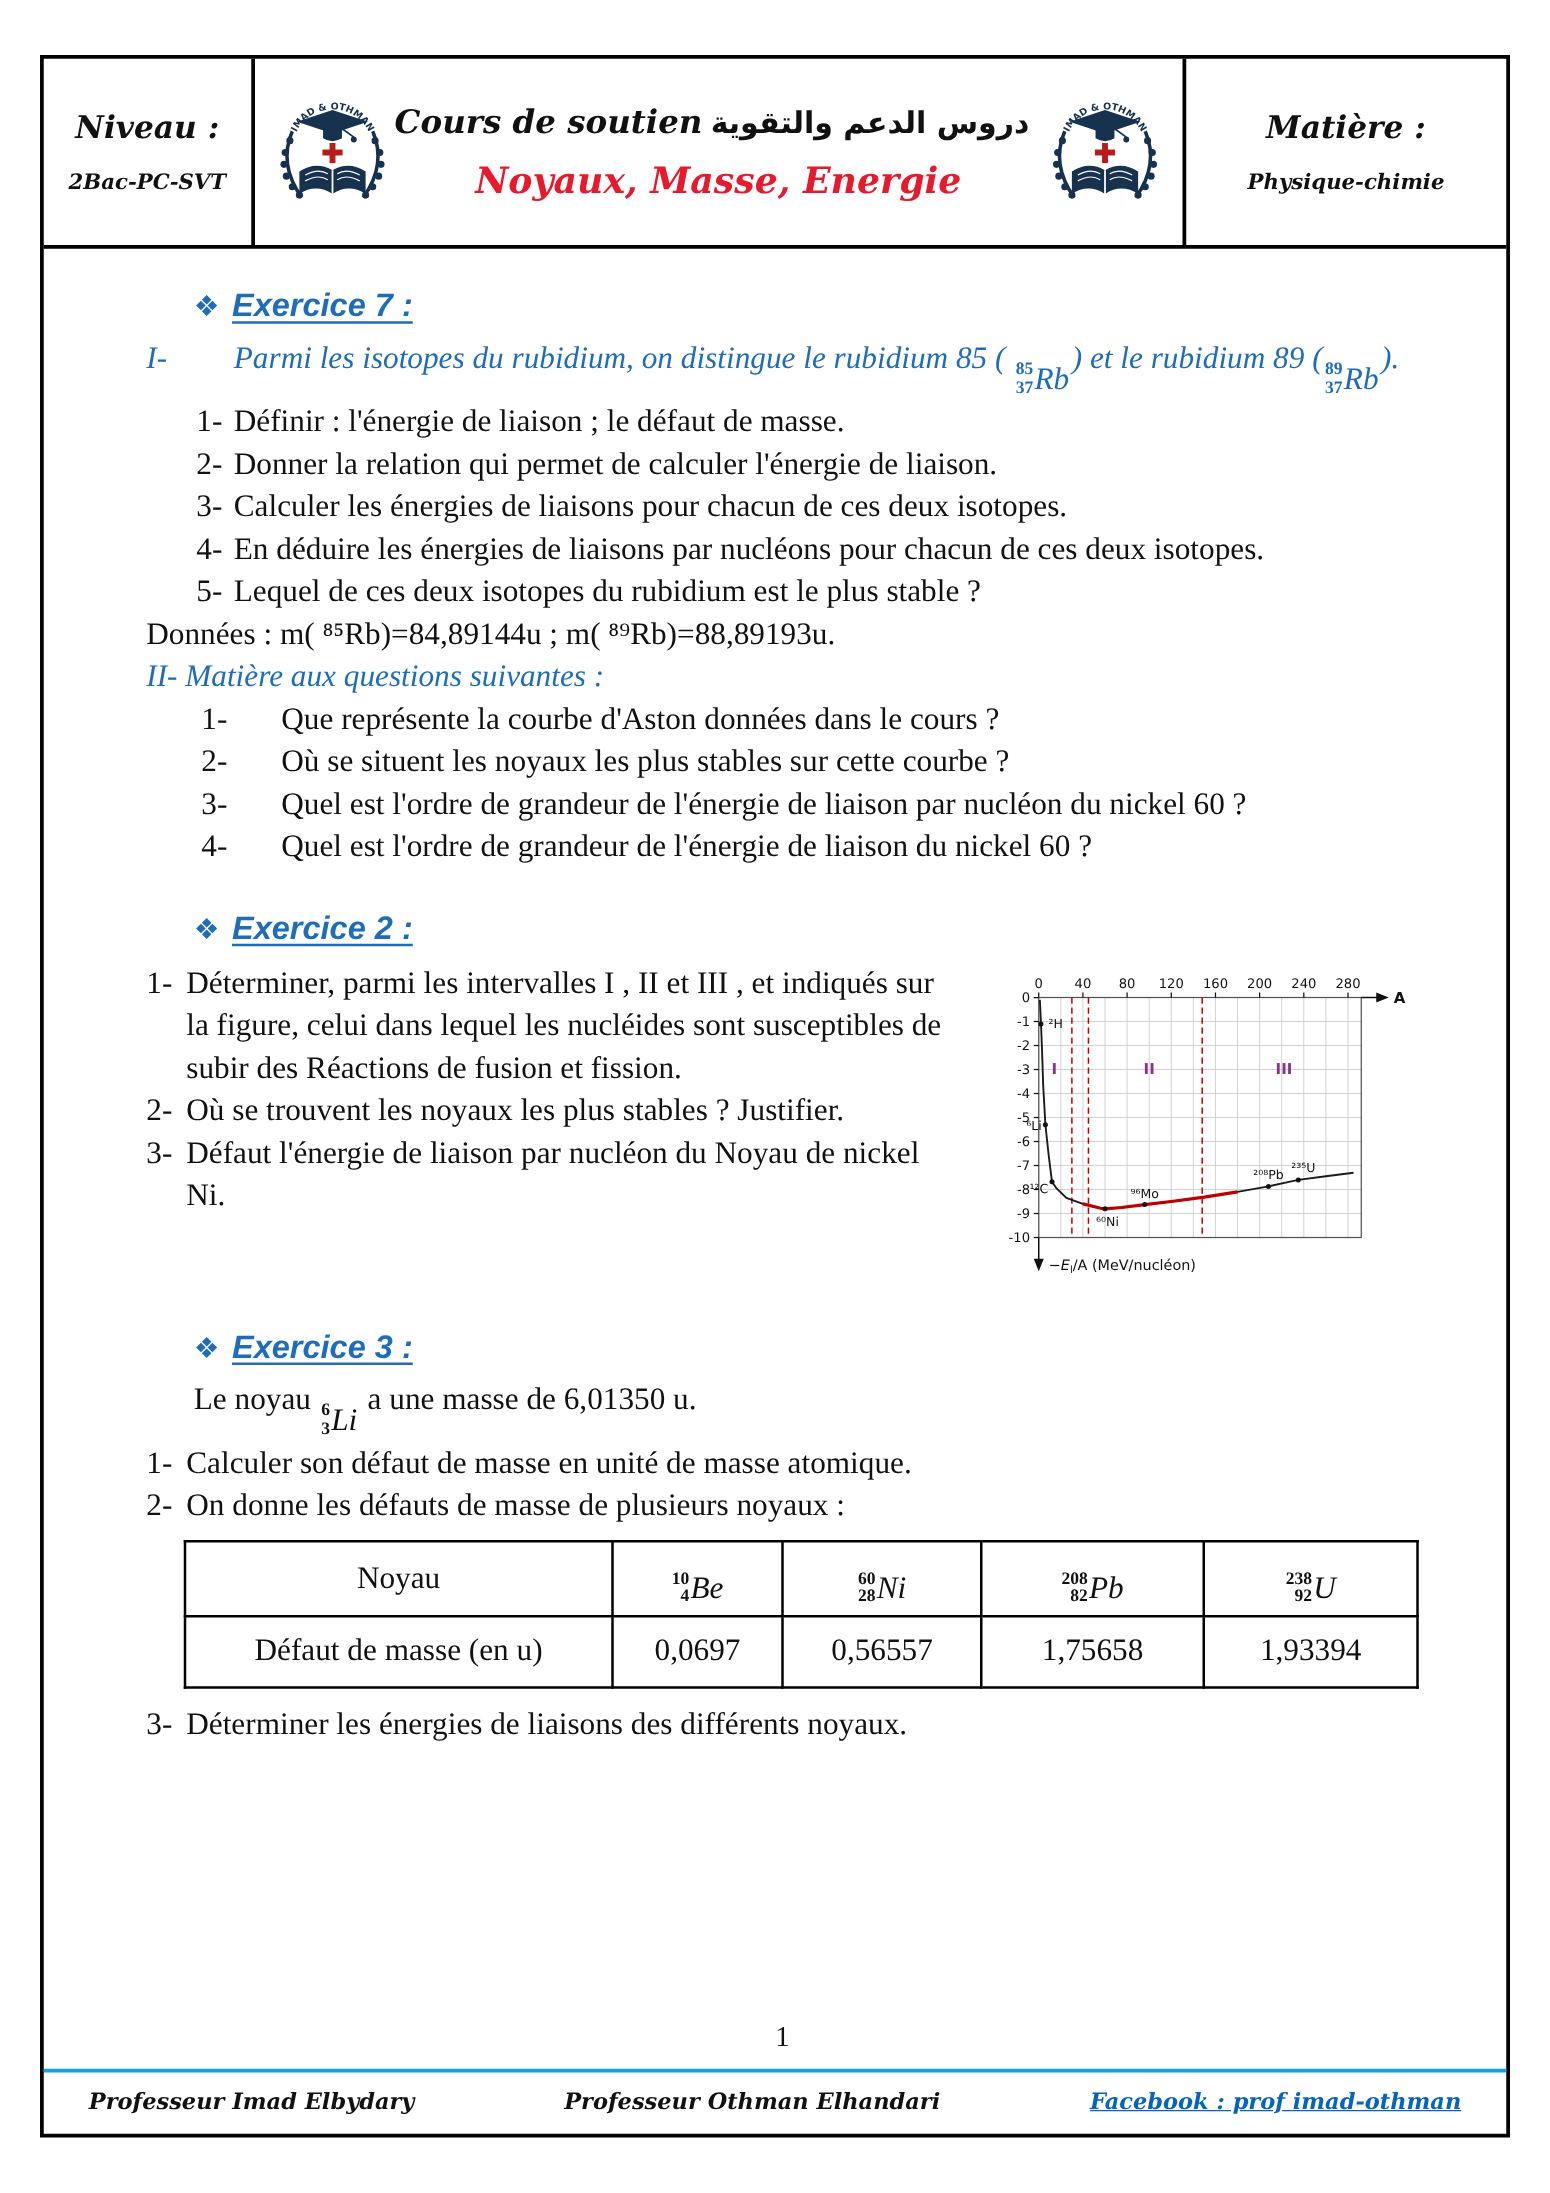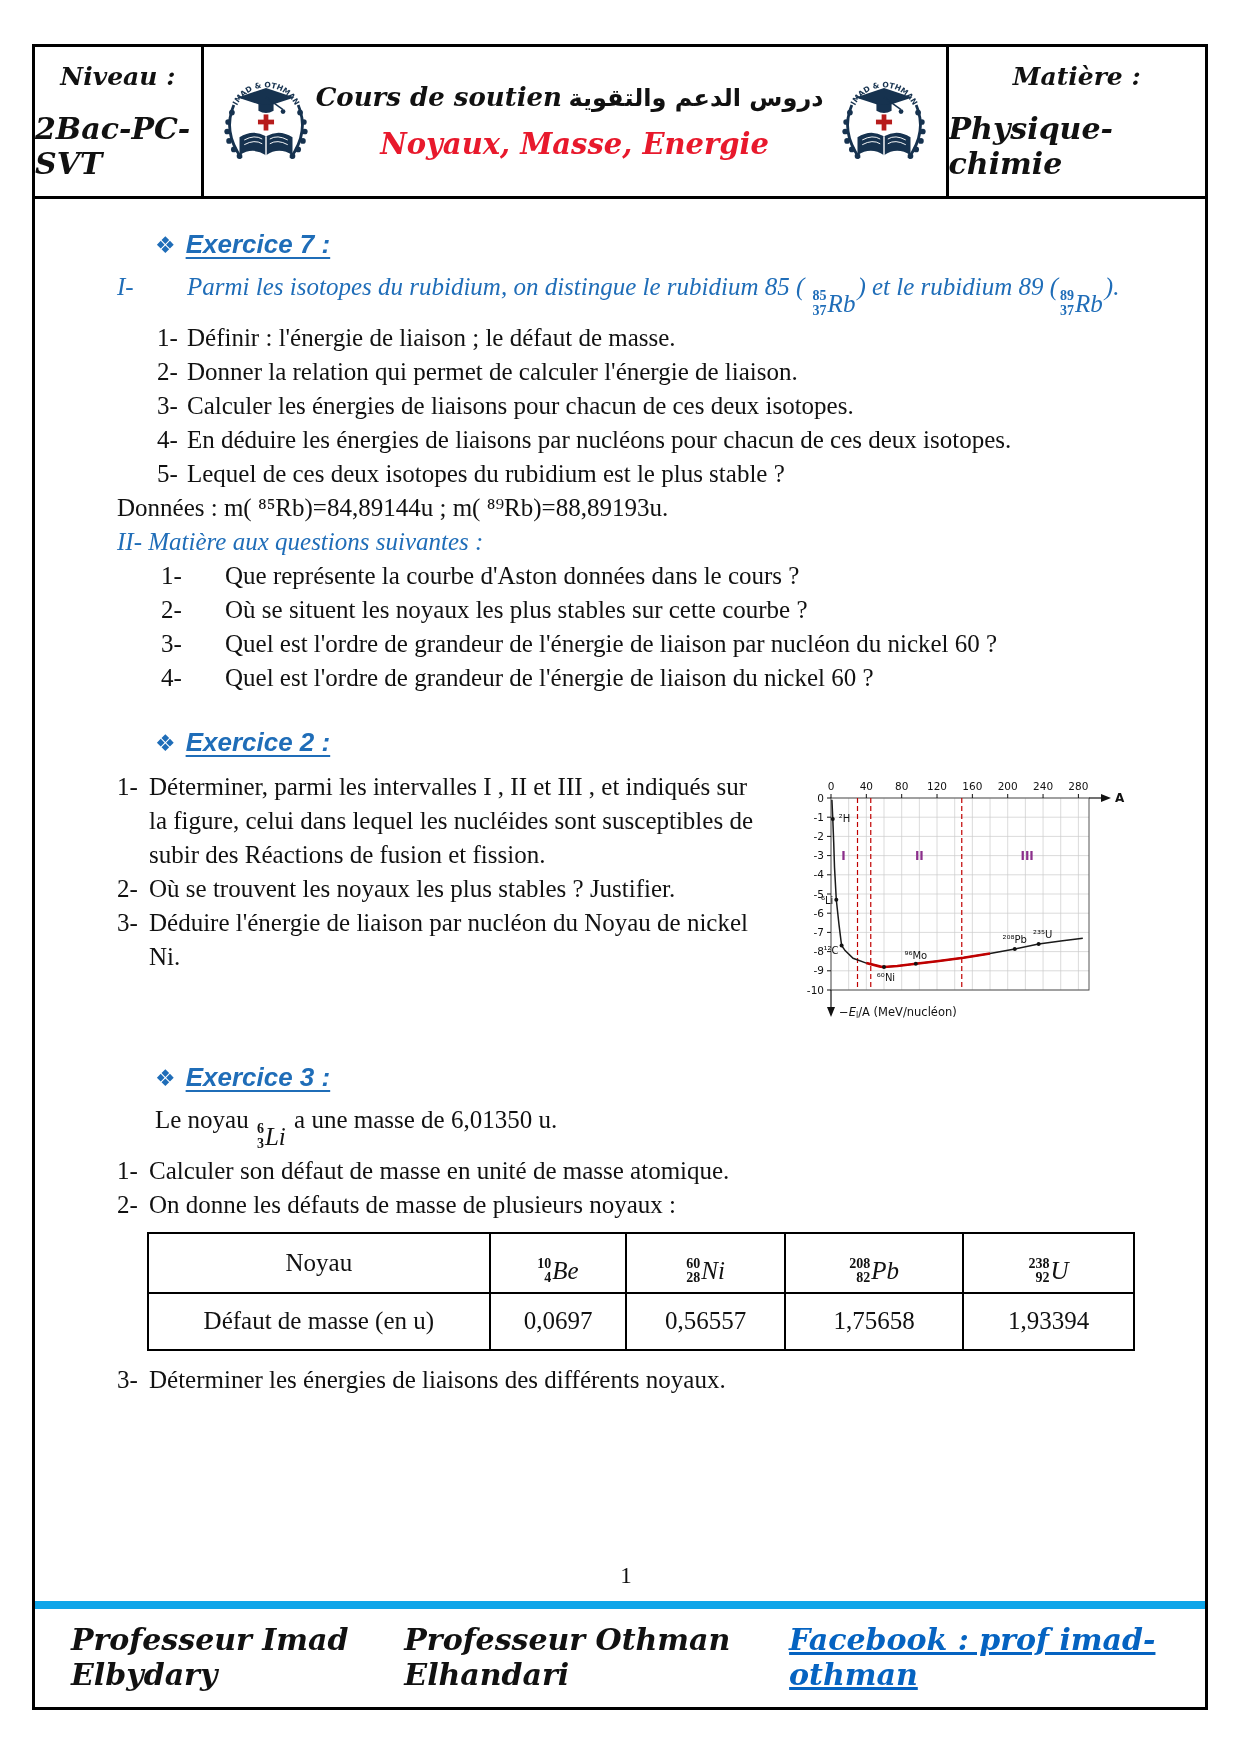--- a/index.html
+++ b/index.html
@@ -13,21 +13,21 @@
   .frame { border:3px solid #000; height:1666px; display:flex; flex-direction:column; background:#fff; }
 
   
   .header { display:flex; border-bottom:3px solid #000; height:152px; flex:0 0 auto; }
   .hcell { display:flex; flex-direction:column; align-items:center; justify-content:center; }
   .hcell.left  { width:222px; border-right:3px solid #000; gap:20px; }
   .hcell.right { width:342px; border-left:3px solid #000; gap:20px; }
   .hcell.center{ flex:1; position:relative; gap:14px; }
   .script { font-family:"DejaVu Serif", serif; font-style:italic; font-weight:bold; }
   .h-label { font-size:25px; }
-  .h-value { font-size:30px; }
+  .h-value { font-size:17px; }
   .course-line { font-size:26px; margin:0 112px; text-align:center; white-space:nowrap; }
   .arabic { font-family:"DejaVu Sans", sans-serif; font-weight:bold; font-size:24px; font-style:normal; margin-right:10px; }
   .red-title { color:#e8192c; font-size:29px; margin:0 112px; text-align:center; }
   .logo { width:96px; height:106px; position:absolute; top:50%; transform:translateY(-50%); }
   .logo.l { left:14px; } .logo.r { right:14px; }
 
   
   .content { flex:1; padding:26px 70px 0 82px; font-size:25px; line-height:1.36; display:flex; flex-direction:column; }
   .ex-head { margin:20px 0 8px 38px; font-family:"Liberation Sans", sans-serif; font-weight:bold; font-style:italic; font-size:26px; color:#1f6db8; }
   .ex-head.first { margin-top:2px; }
@@ -56,23 +56,23 @@
   
   table.dtable { border-collapse:collapse; table-layout:fixed; margin:10px 0 12px 30px; }
   table.dtable td { border:2px solid #000; height:57px; text-align:center; vertical-align:middle; font-size:25px; padding:4px 8px; background:#fff; }
   td.shade { background:#dbe4f1; }
   .c0 { width:280px; } .c1 { width:112px; } .c2 { width:130px; } .c3 { width:146px; } .c4 { width:140px; }
   .tnuc { font-size:25px; }
 
   .pagenum { margin-top:auto; text-align:center; font-size:23px; padding:6px 0 10px; }
 
   
-  .footer { flex:0 0 auto; border-top:8px solid #0ea5e9; padding:13px 36px 15px 36px;
+  .footer { flex:0 0 auto; border-top:3px solid #0ea5e9; padding:13px 36px 15px 36px;
             display:flex; align-items:flex-end; justify-content:space-between;
-            font-family:"DejaVu Serif", serif; font-weight:bold; font-style:italic; font-size:30px; }
+            font-family:"DejaVu Serif", serif; font-weight:bold; font-style:italic; font-size:18px; }
   .f-link { color:#0563c1; text-decoration:underline; cursor:pointer; }
 </style>
 </head>
 <body>
 
 <svg width="0" height="0" style="position:absolute" aria-hidden="true">
   <defs>
     <symbol id="logo-symbol" viewBox="0 0 100 112">
       <path id="logo-arc" d="M 18 42 A 34 34 0 0 1 82 42" fill="none"></path>
       <text font-size="8" font-weight="bold" fill="#16324f" font-family="DejaVu Sans, sans-serif">
@@ -208,21 +208,21 @@
           <div class="row">
               <span class="n0">1-</span>
               <span class="itext">Déterminer, parmi les intervalles I , II et III , et indiqués sur la figure, celui dans lequel les nucléides sont susceptibles de subir des Réactions de fusion et fission.</span>
             </div>
           <div class="row">
               <span class="n0">2-</span>
               <span class="itext">Où se trouvent les noyaux les plus stables ? Justifier.</span>
             </div>
           <div class="row">
               <span class="n0">3-</span>
-              <span class="itext">Déduire l'énergie de liaison par nucléon du Noyau de nickel Ni.</span>
+              <span class="itext">Défaut l'énergie de liaison par nucléon du Noyau de nickel Ni.</span>
             </div>
         </div>
         <div class="chart-box">
           <svg id="aston-chart" width="348" height="262" viewBox="0 0 348 262">
               <line x1="44" y1="26" x2="44" y2="218" stroke="#cccccc" stroke-width="0.7"></line>
               <line x1="61.671232876712324" y1="26" x2="61.671232876712324" y2="218" stroke="#cccccc" stroke-width="0.7"></line>
               <line x1="79.34246575342465" y1="26" x2="79.34246575342465" y2="218" stroke="#cccccc" stroke-width="0.7"></line>
               <line x1="97.01369863013699" y1="26" x2="97.01369863013699" y2="218" stroke="#cccccc" stroke-width="0.7"></line>
               <line x1="114.68493150684931" y1="26" x2="114.68493150684931" y2="218" stroke="#cccccc" stroke-width="0.7"></line>
               <line x1="132.35616438356163" y1="26" x2="132.35616438356163" y2="218" stroke="#cccccc" stroke-width="0.7"></line>

